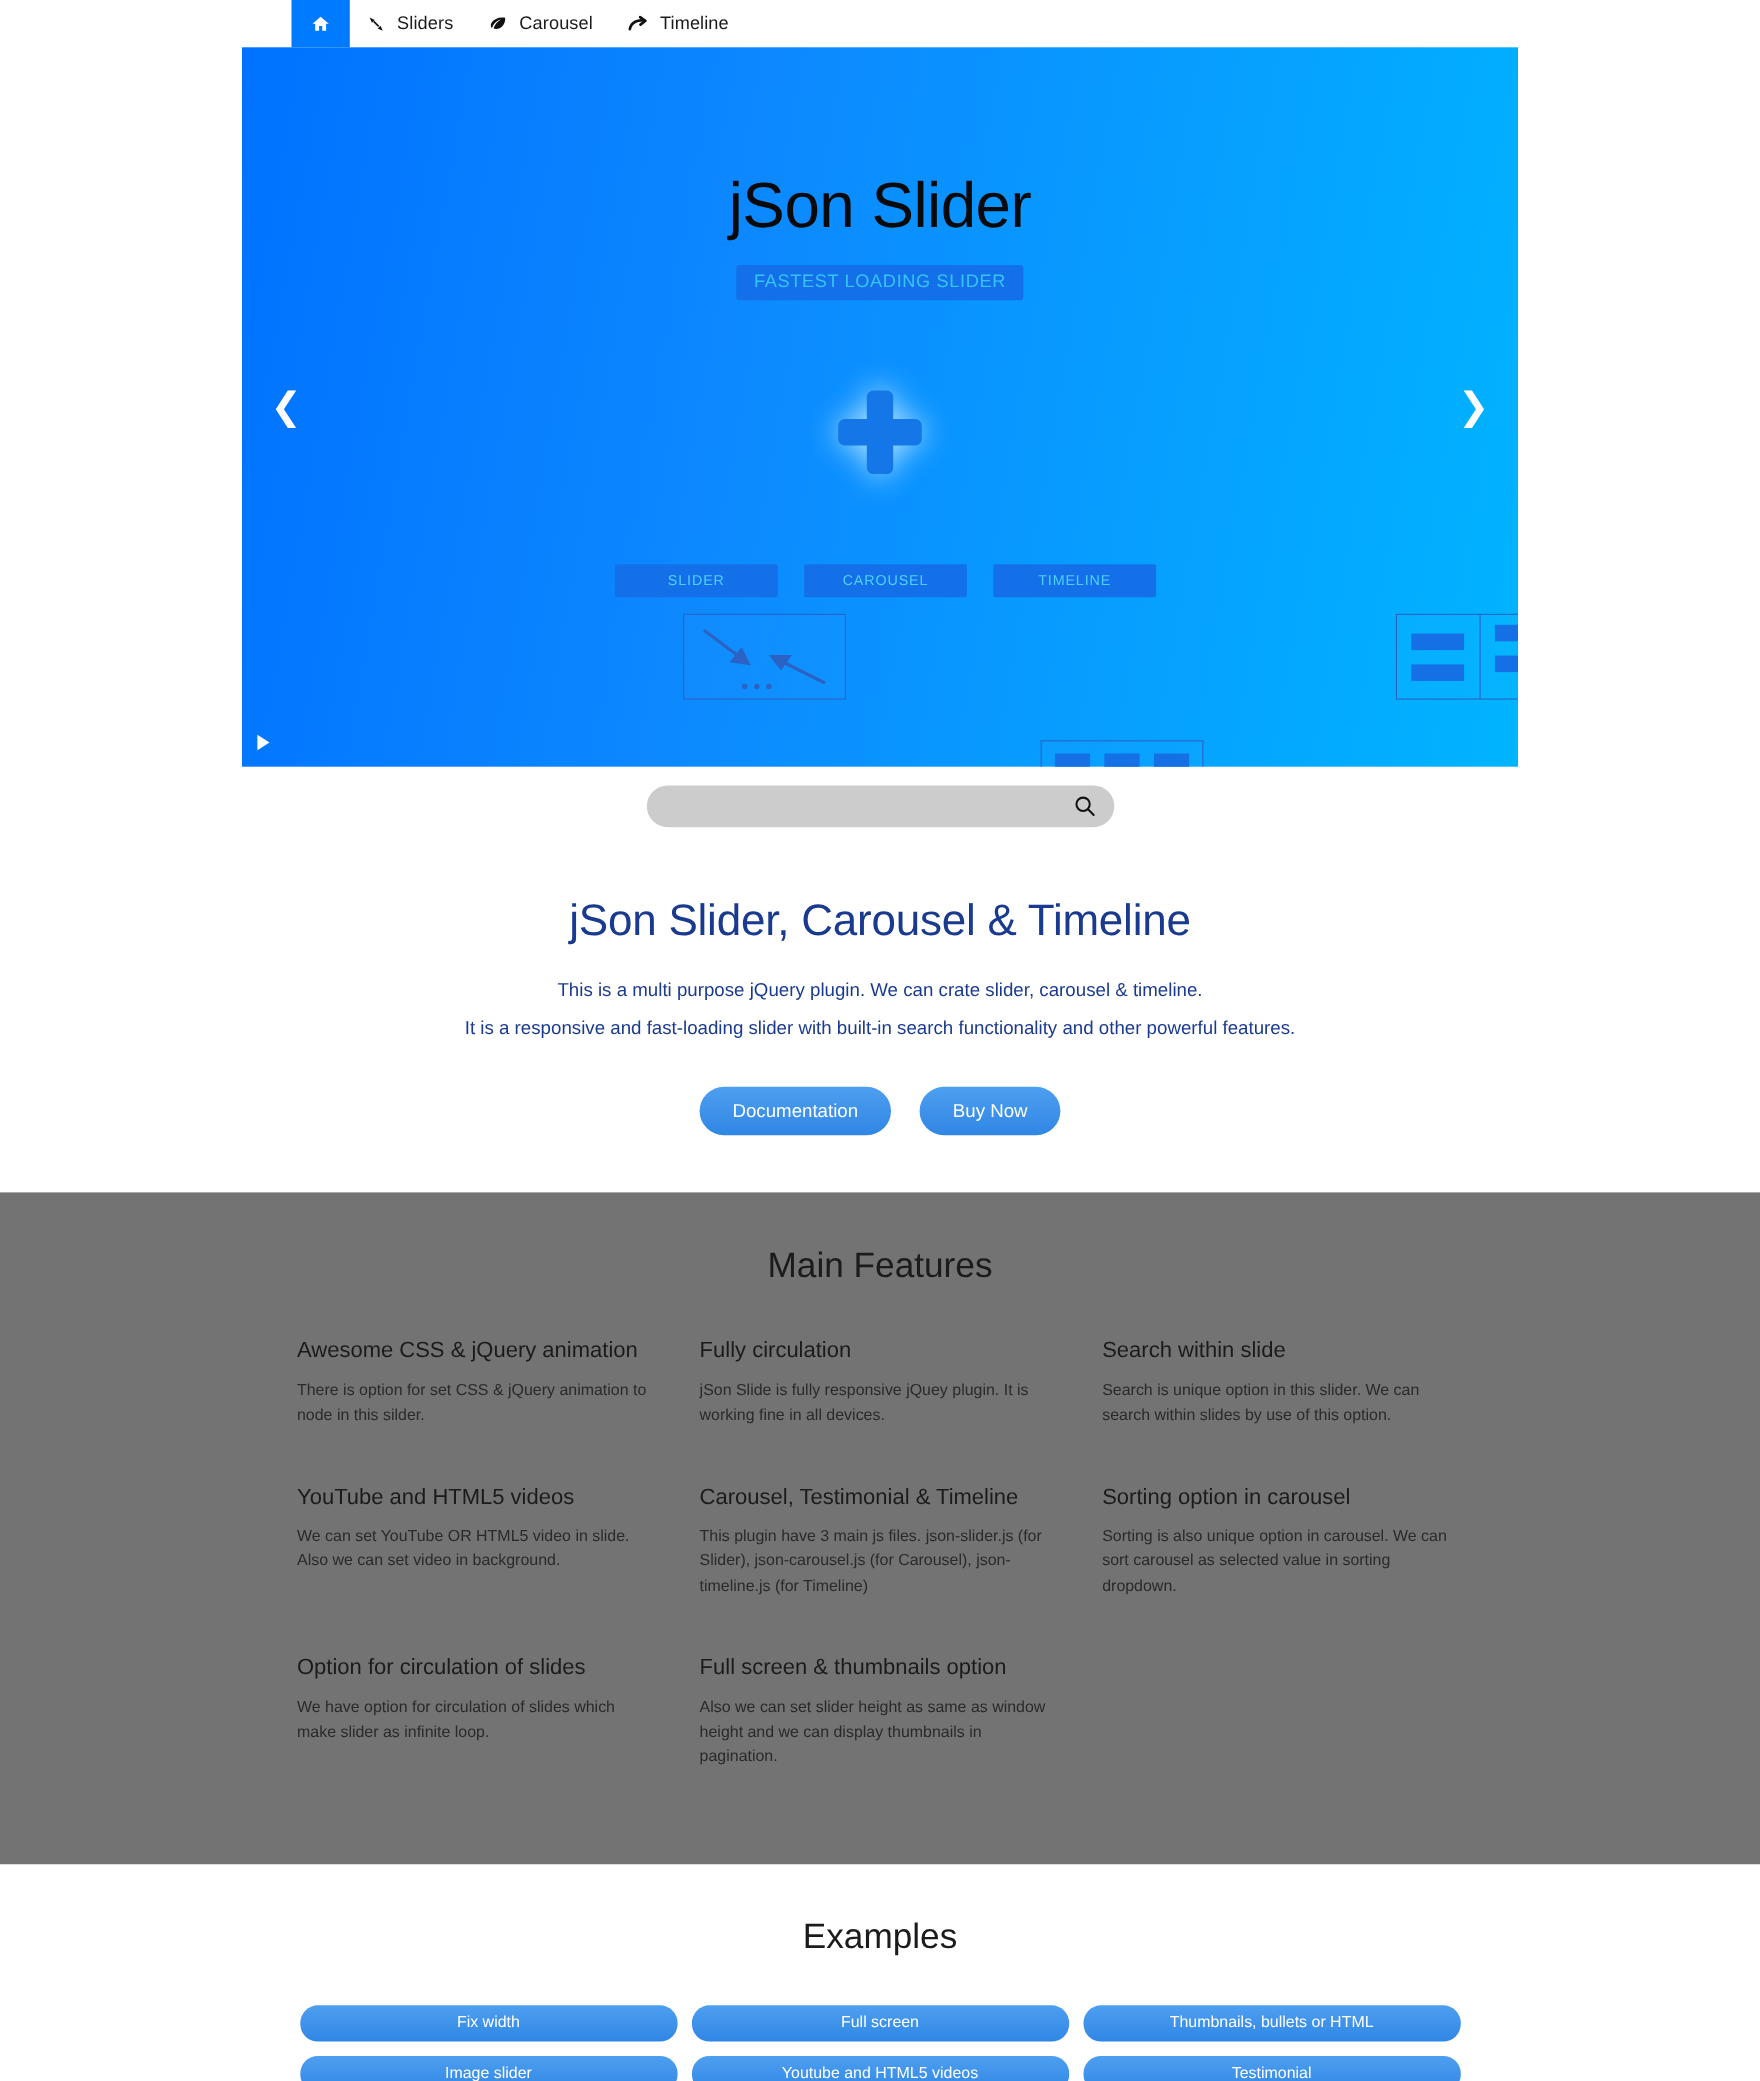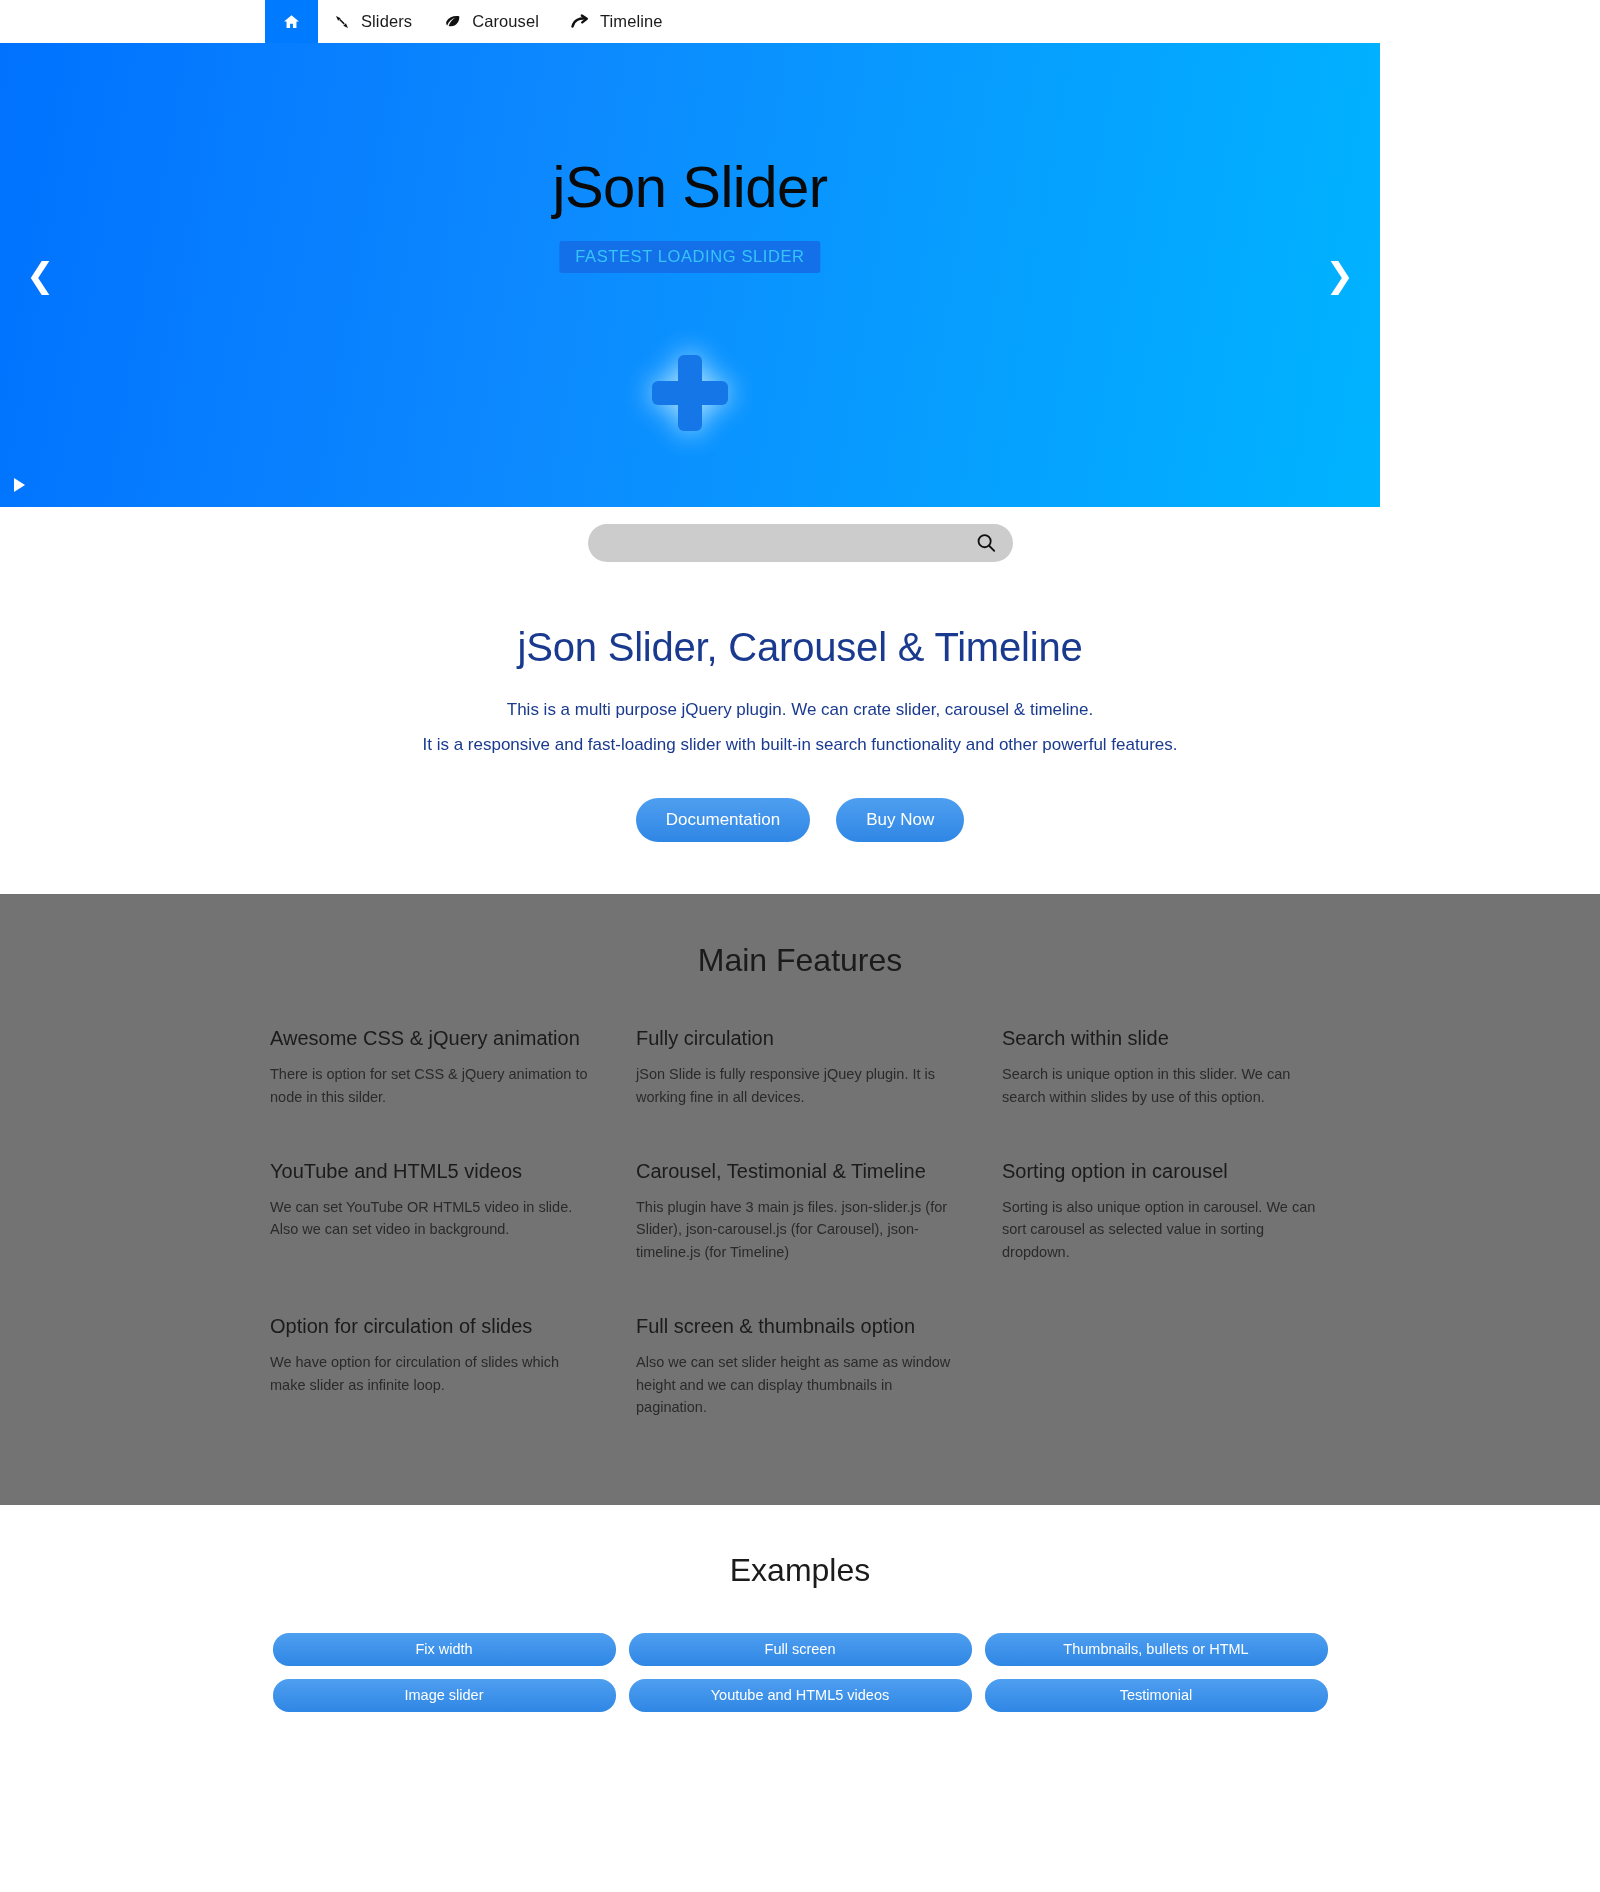--- a/index.html
+++ b/index.html
@@ -35,21 +35,22 @@
     width: 53px;
     justify-content: center;
     padding: 0;
   }
   .nav-item svg { display: block; }
   .nav-label { letter-spacing: .1px; }
 
   
   .hero {
     position: relative;
-    height: 464px;
+    height: 654px;
+    margin-left: 220px;
     margin-right: 220px;
     background: linear-gradient(100deg, #0072ff 0%, #0d88ff 38%, #00b4ff 100%);
     overflow: hidden;
   }
   .hero-title {
     position: absolute;
     top: 110px; left: 0; right: 0;
     text-align: center;
     font-size: 58px;
     font-weight: 400;
@@ -80,21 +81,21 @@
     border-radius: 6px;
   }
   .hero-plus span.v { left: 26px; top: 0; width: 24px; height: 76px; }
   .hero-plus span.h { top: 26px; left: 0; width: 76px; height: 24px; }
 
   .tagrow {
     position: absolute;
     top: 470px; left: 10px; right: 0;
     display: flex;
     justify-content: center;
-    gap: 42px;
+    gap: 24px;
   }
   .tag {
     width: 148px;
     background: #1470e8;
     color: #4fd0ff;
     font-size: 13px;
     letter-spacing: .8px;
     text-align: center;
     padding: 7px 0 8px;
     border-radius: 2px;

